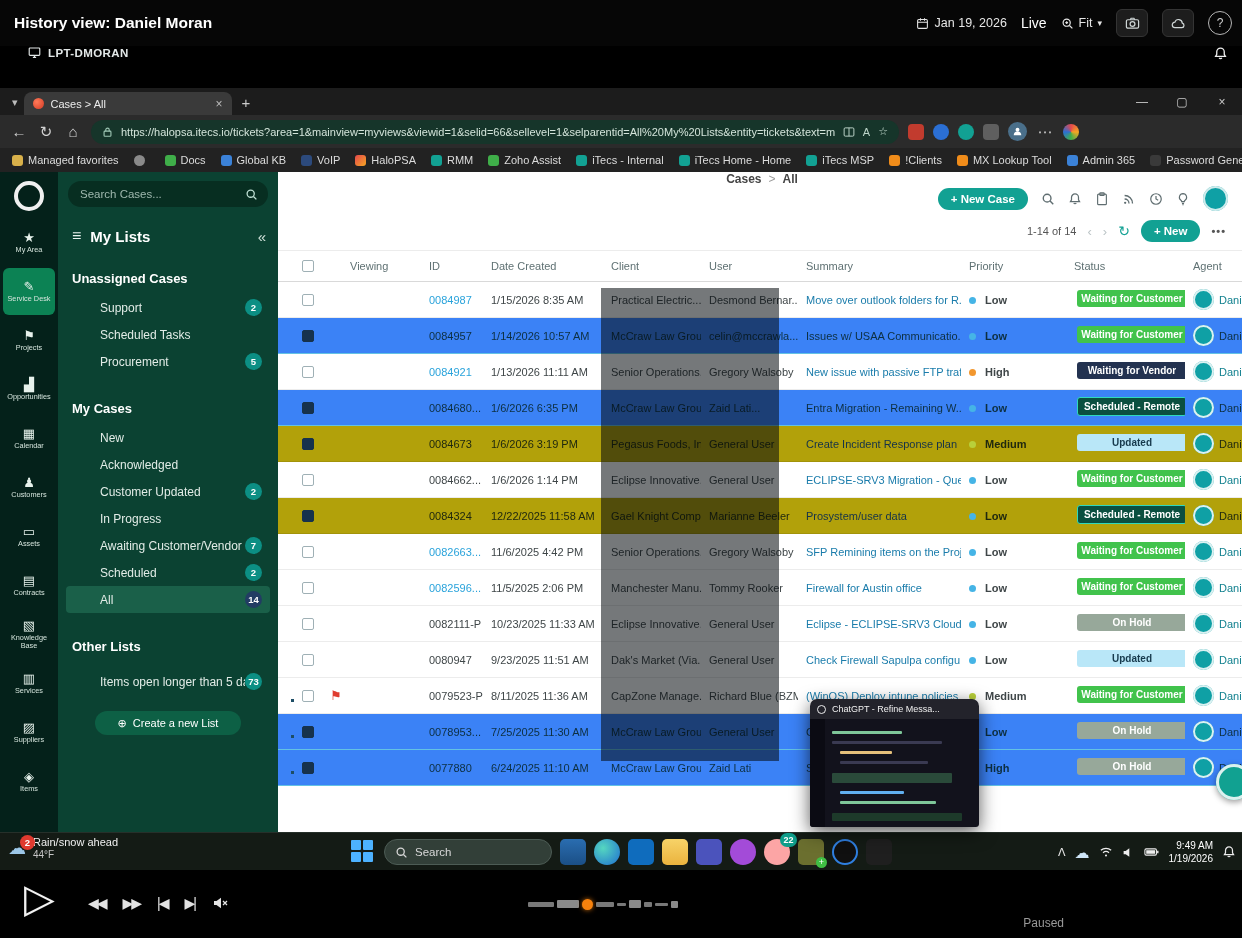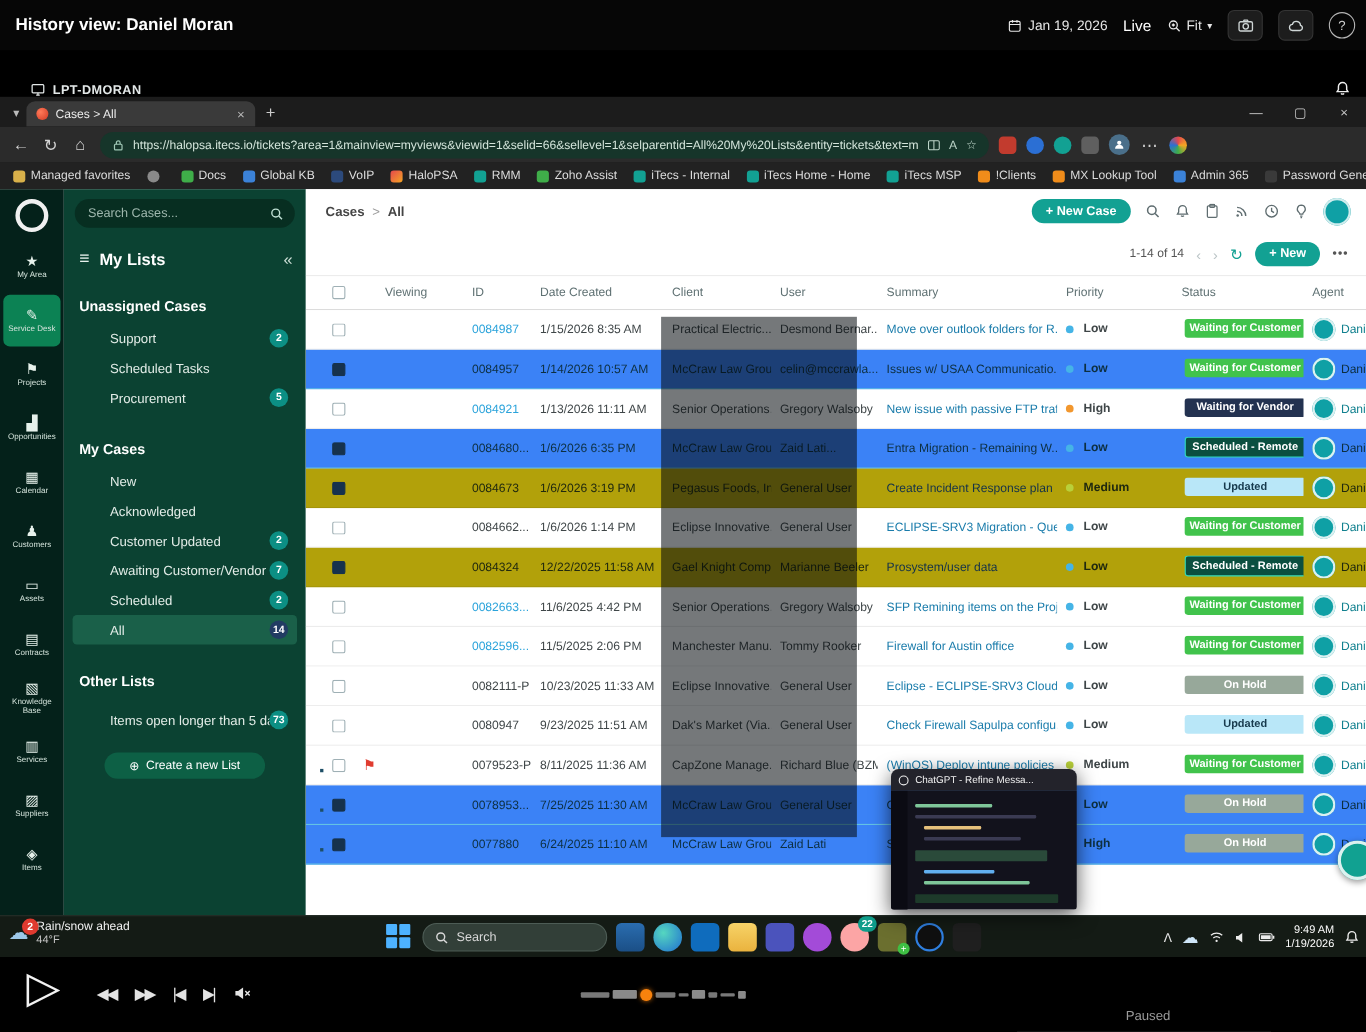--- a/index.html
+++ b/index.html
@@ -11,21 +11,21 @@
   #historybar{position:absolute;left:0;top:0;width:1242px;height:46px;background:#060606;display:flex;align-items:center;}
   .hb-title{margin-left:14px;font-size:15.5px;font-weight:bold;color:#fff;}
   .hb-right{margin-left:auto;display:flex;align-items:center;gap:14px;margin-right:10px;color:#e6e6e6;font-size:12.5px;}
   .hb-date{display:flex;align-items:center;gap:6px;}
   .hb-live{font-size:14px;color:#fff;}
   .hb-fit{display:flex;align-items:center;gap:5px;}
   .hb-chip{width:30px;height:26px;background:#1d1d1d;border:1px solid #343434;border-radius:6px;display:flex;align-items:center;justify-content:center;color:#cfd6d6;}
   .hb-help{width:22px;height:22px;border:1.4px solid #b5b5b5;border-radius:50%;display:flex;align-items:center;justify-content:center;font-size:12px;color:#cfcfcf;}
 
   
-  #devicebar{position:absolute;left:0;top:46px;width:1242px;height:42px;background:#000;display:flex;align-items:flex-end;}
+  #devicebar{position:absolute;left:0;top:46px;width:1242px;height:42px;background:#000;display:flex;align-items:flex-start;}
   .dev-tab{margin-left:28px;display:flex;align-items:center;gap:7px;color:#e3e8e8;font-size:11.5px;font-weight:bold;letter-spacing:.4px;}
   .dev-bell{margin-left:auto;margin-right:14px;color:#eee;}
 
   
   #tabstrip{position:absolute;left:0;top:88px;width:1242px;height:27px;background:#1c1c1c;display:flex;align-items:flex-end;}
   .ts-chev{color:#bbb;font-size:11px;margin:0 0 6px 12px;}
   .tab{height:23px;width:190px;background:#3a3a3a;border-radius:8px 8px 0 0;display:flex;align-items:center;gap:7px;padding:0 9px;margin-left:6px;font-size:11px;color:#ececec;}
   .tab-fav{width:11px;height:11px;border-radius:50%;background:radial-gradient(circle at 35% 35%,#ff7a59,#d23a24);flex:0 0 auto;}
   .tab-title{flex:1;white-space:nowrap;overflow:hidden;}
   .tab-close{color:#bbb;font-size:12px;}
@@ -83,21 +83,21 @@
   .sp-item{margin:0 8px;padding:0 8px 0 34px;height:27px;display:flex;align-items:center;border-radius:4px;}
   .sp-item.sel{background:#1a6049;}
   .sp-label{font-size:12px;color:#e2ece7;white-space:nowrap;overflow:hidden;flex:1;}
   .lbadge{min-width:17px;height:17px;border-radius:9px;background:#0c8f84;color:#fff;font-size:9.5px;font-weight:bold;display:flex;align-items:center;justify-content:center;padding:0 3px;box-sizing:border-box;}
   .lbadge.dark{background:#223c63;}
   #other-list .sp-item{margin-top:14px;}
   .create-btn{margin:16px auto 0 auto;width:146px;height:24px;border-radius:12px;background:#0d6045;color:#fff;font-size:11px;display:flex;align-items:center;justify-content:center;gap:6px;}
 
   
   #main{position:absolute;left:278px;top:0;width:964px;height:660px;background:#fff;overflow:hidden;}
-  .m-topbar{height:40px;display:flex;align-items:center;padding:0 14px 0 18px;}
+  .m-topbar{height:40px;display:flex;align-items:center;padding:0 14px 0 18px;flex-direction:column;}
   .crumb{display:flex;align-items:center;gap:7px;font-size:12px;color:#454545;font-weight:bold;}
   .crumb .sep{color:#9a9a9a;font-weight:normal;}
   .m-actions{margin-left:auto;display:flex;align-items:center;gap:13px;color:#5f6d70;}
   .btn-teal{background:#12a193;color:#fff;font-size:11.5px;font-weight:bold;border-radius:14px;padding:5px 13px;white-space:nowrap;}
   .m-av{width:25px;height:25px;border-radius:50%;background:#0fa0a5;box-shadow:inset 0 0 0 2px rgba(255,255,255,.8);}
   .m-toolbar{height:38px;display:flex;align-items:center;justify-content:flex-end;gap:11px;padding-right:16px;font-size:11px;color:#555;border-bottom:1px solid #ececec;}
   .pg-chev{color:#bcc5c7;font-size:13px;}
   .refresh{color:#12a193;font-size:14px;}
   .more-dots{color:#555;font-weight:bold;letter-spacing:1px;}
 
@@ -495,20 +495,24 @@
   <div class="sp-item">
     <span class="sp-label">Acknowledged</span>
 
   </div>
 
   <div class="sp-item">
     <span class="sp-label">Customer Updated</span>
     <span class="lbadge">2</span>
   </div>
 
+  <div class="sp-item">
+    <span class="sp-label">In Progress</span>
+
+  </div>
 
   <div class="sp-item">
     <span class="sp-label">Awaiting Customer/Vendor</span>
     <span class="lbadge">7</span>
   </div>
 
   <div class="sp-item">
     <span class="sp-label">Scheduled</span>
     <span class="lbadge">2</span>
   </div>

